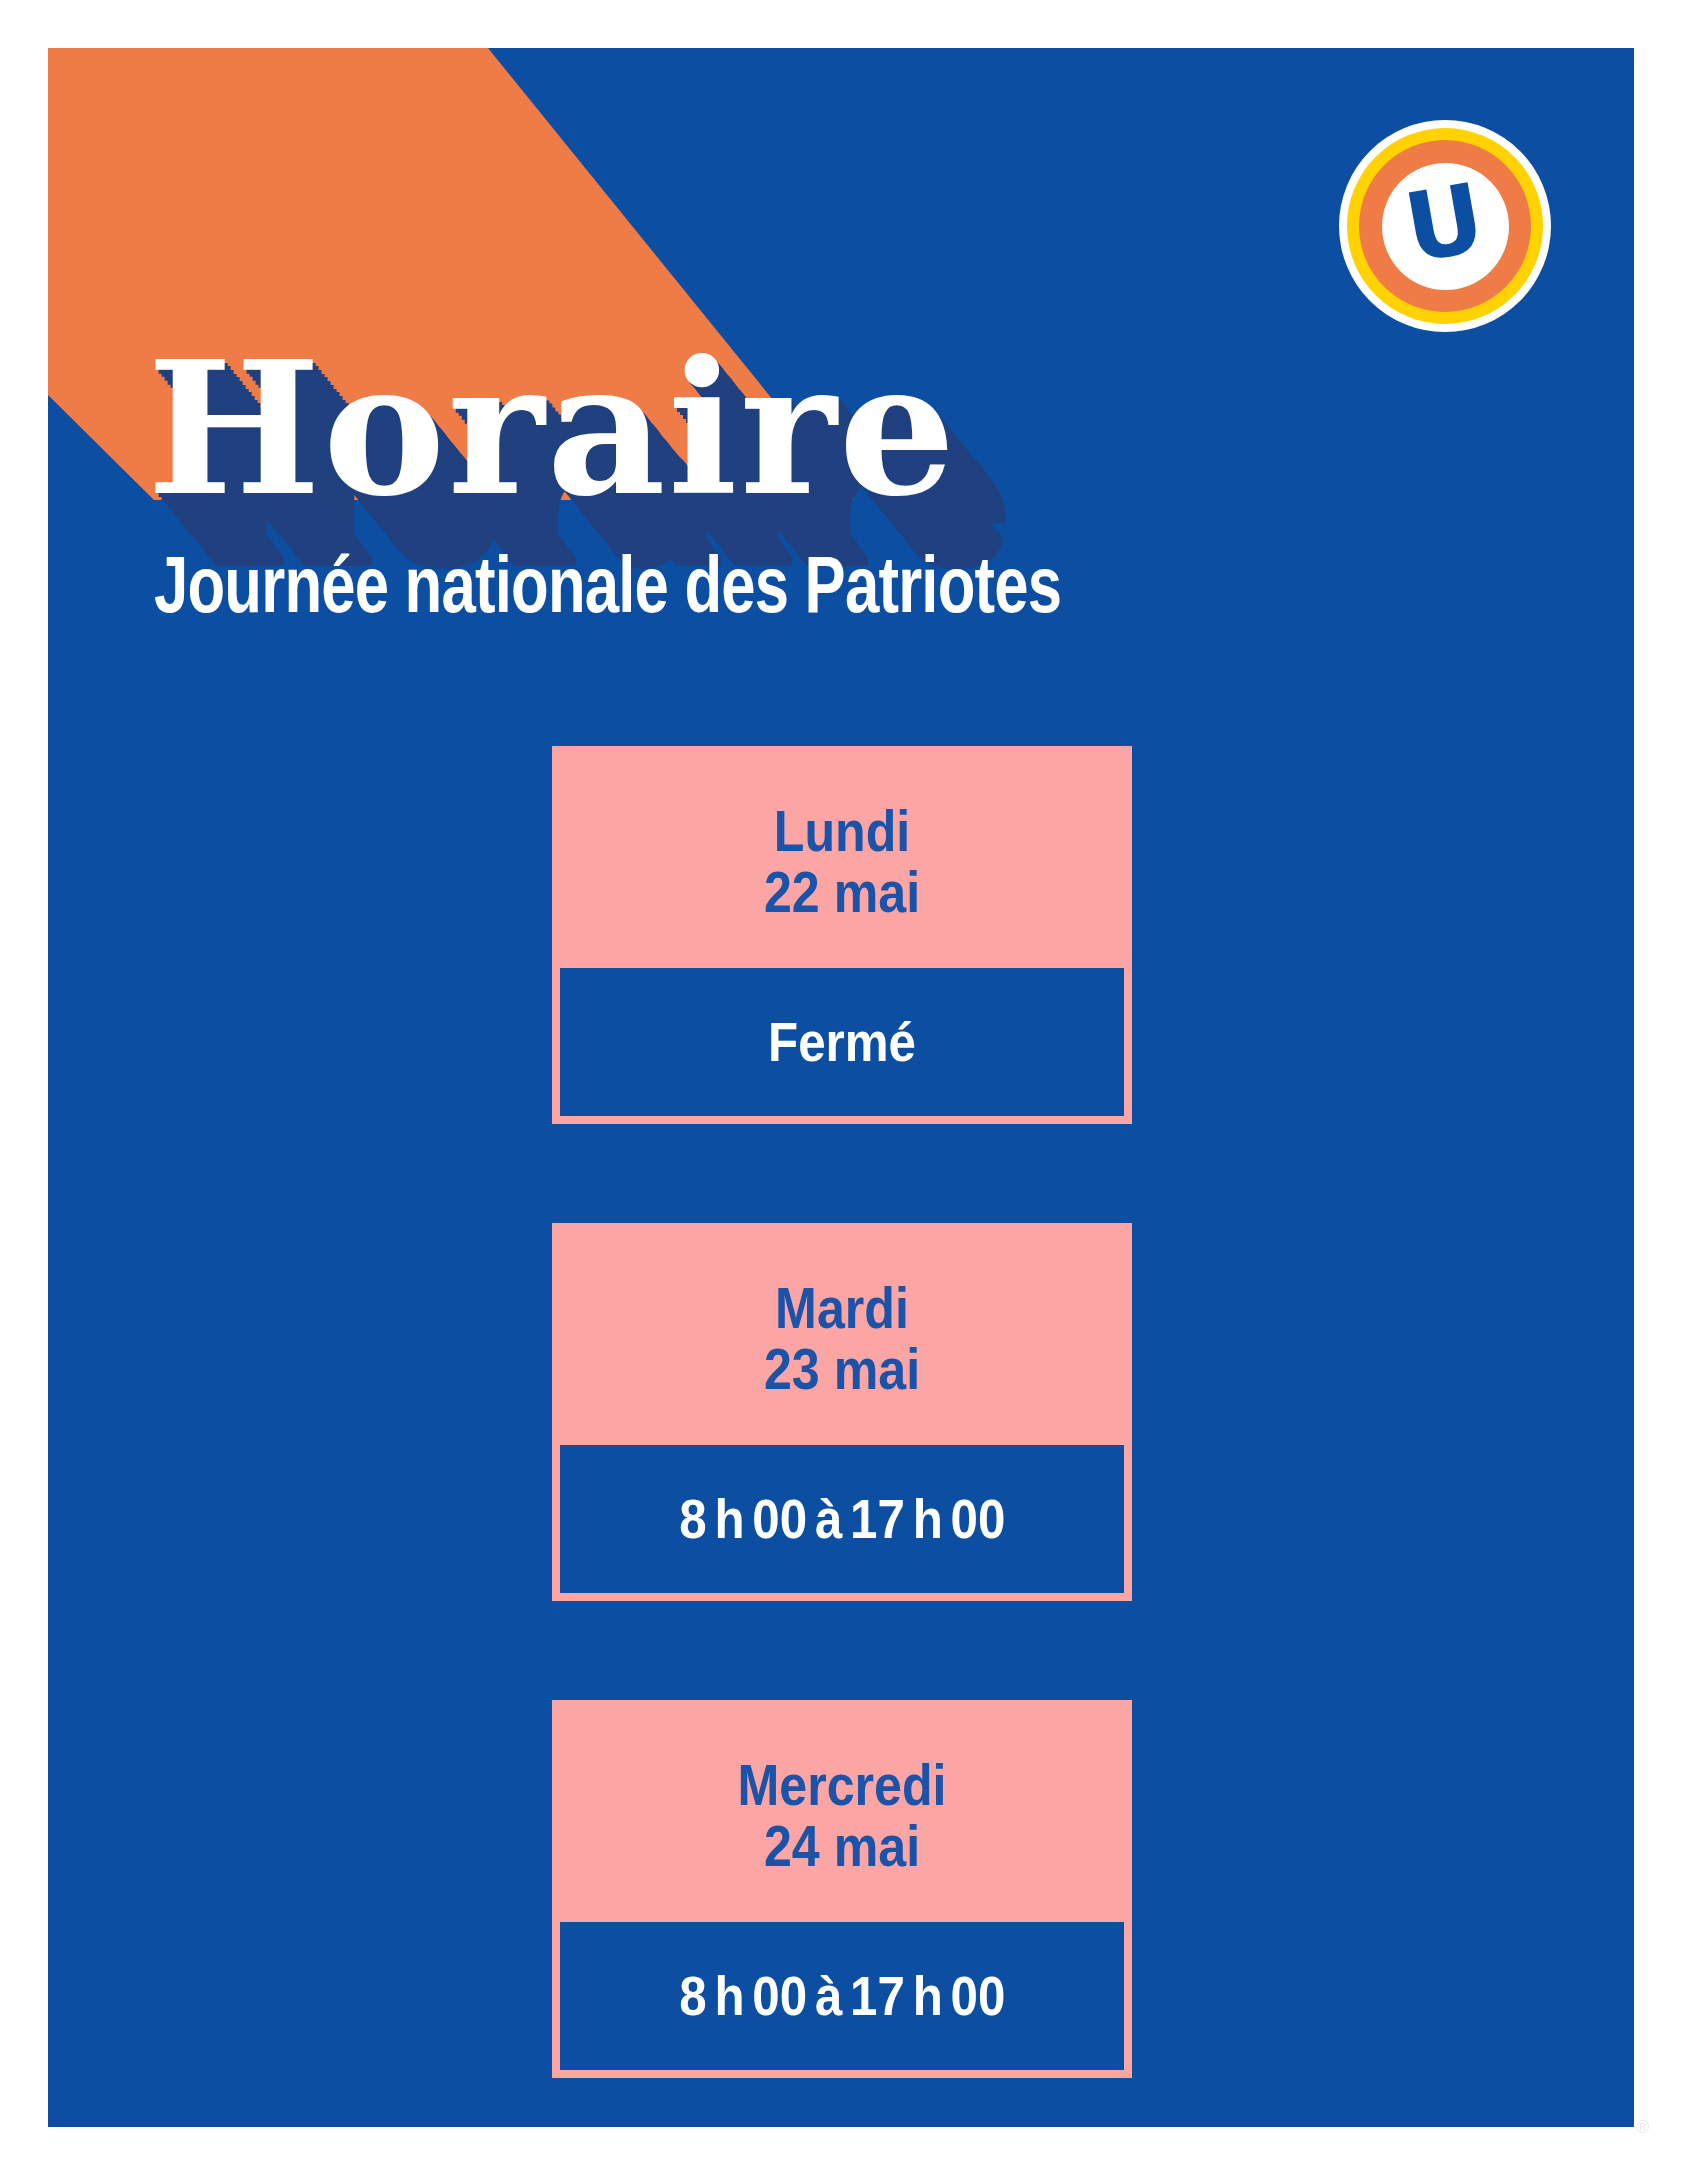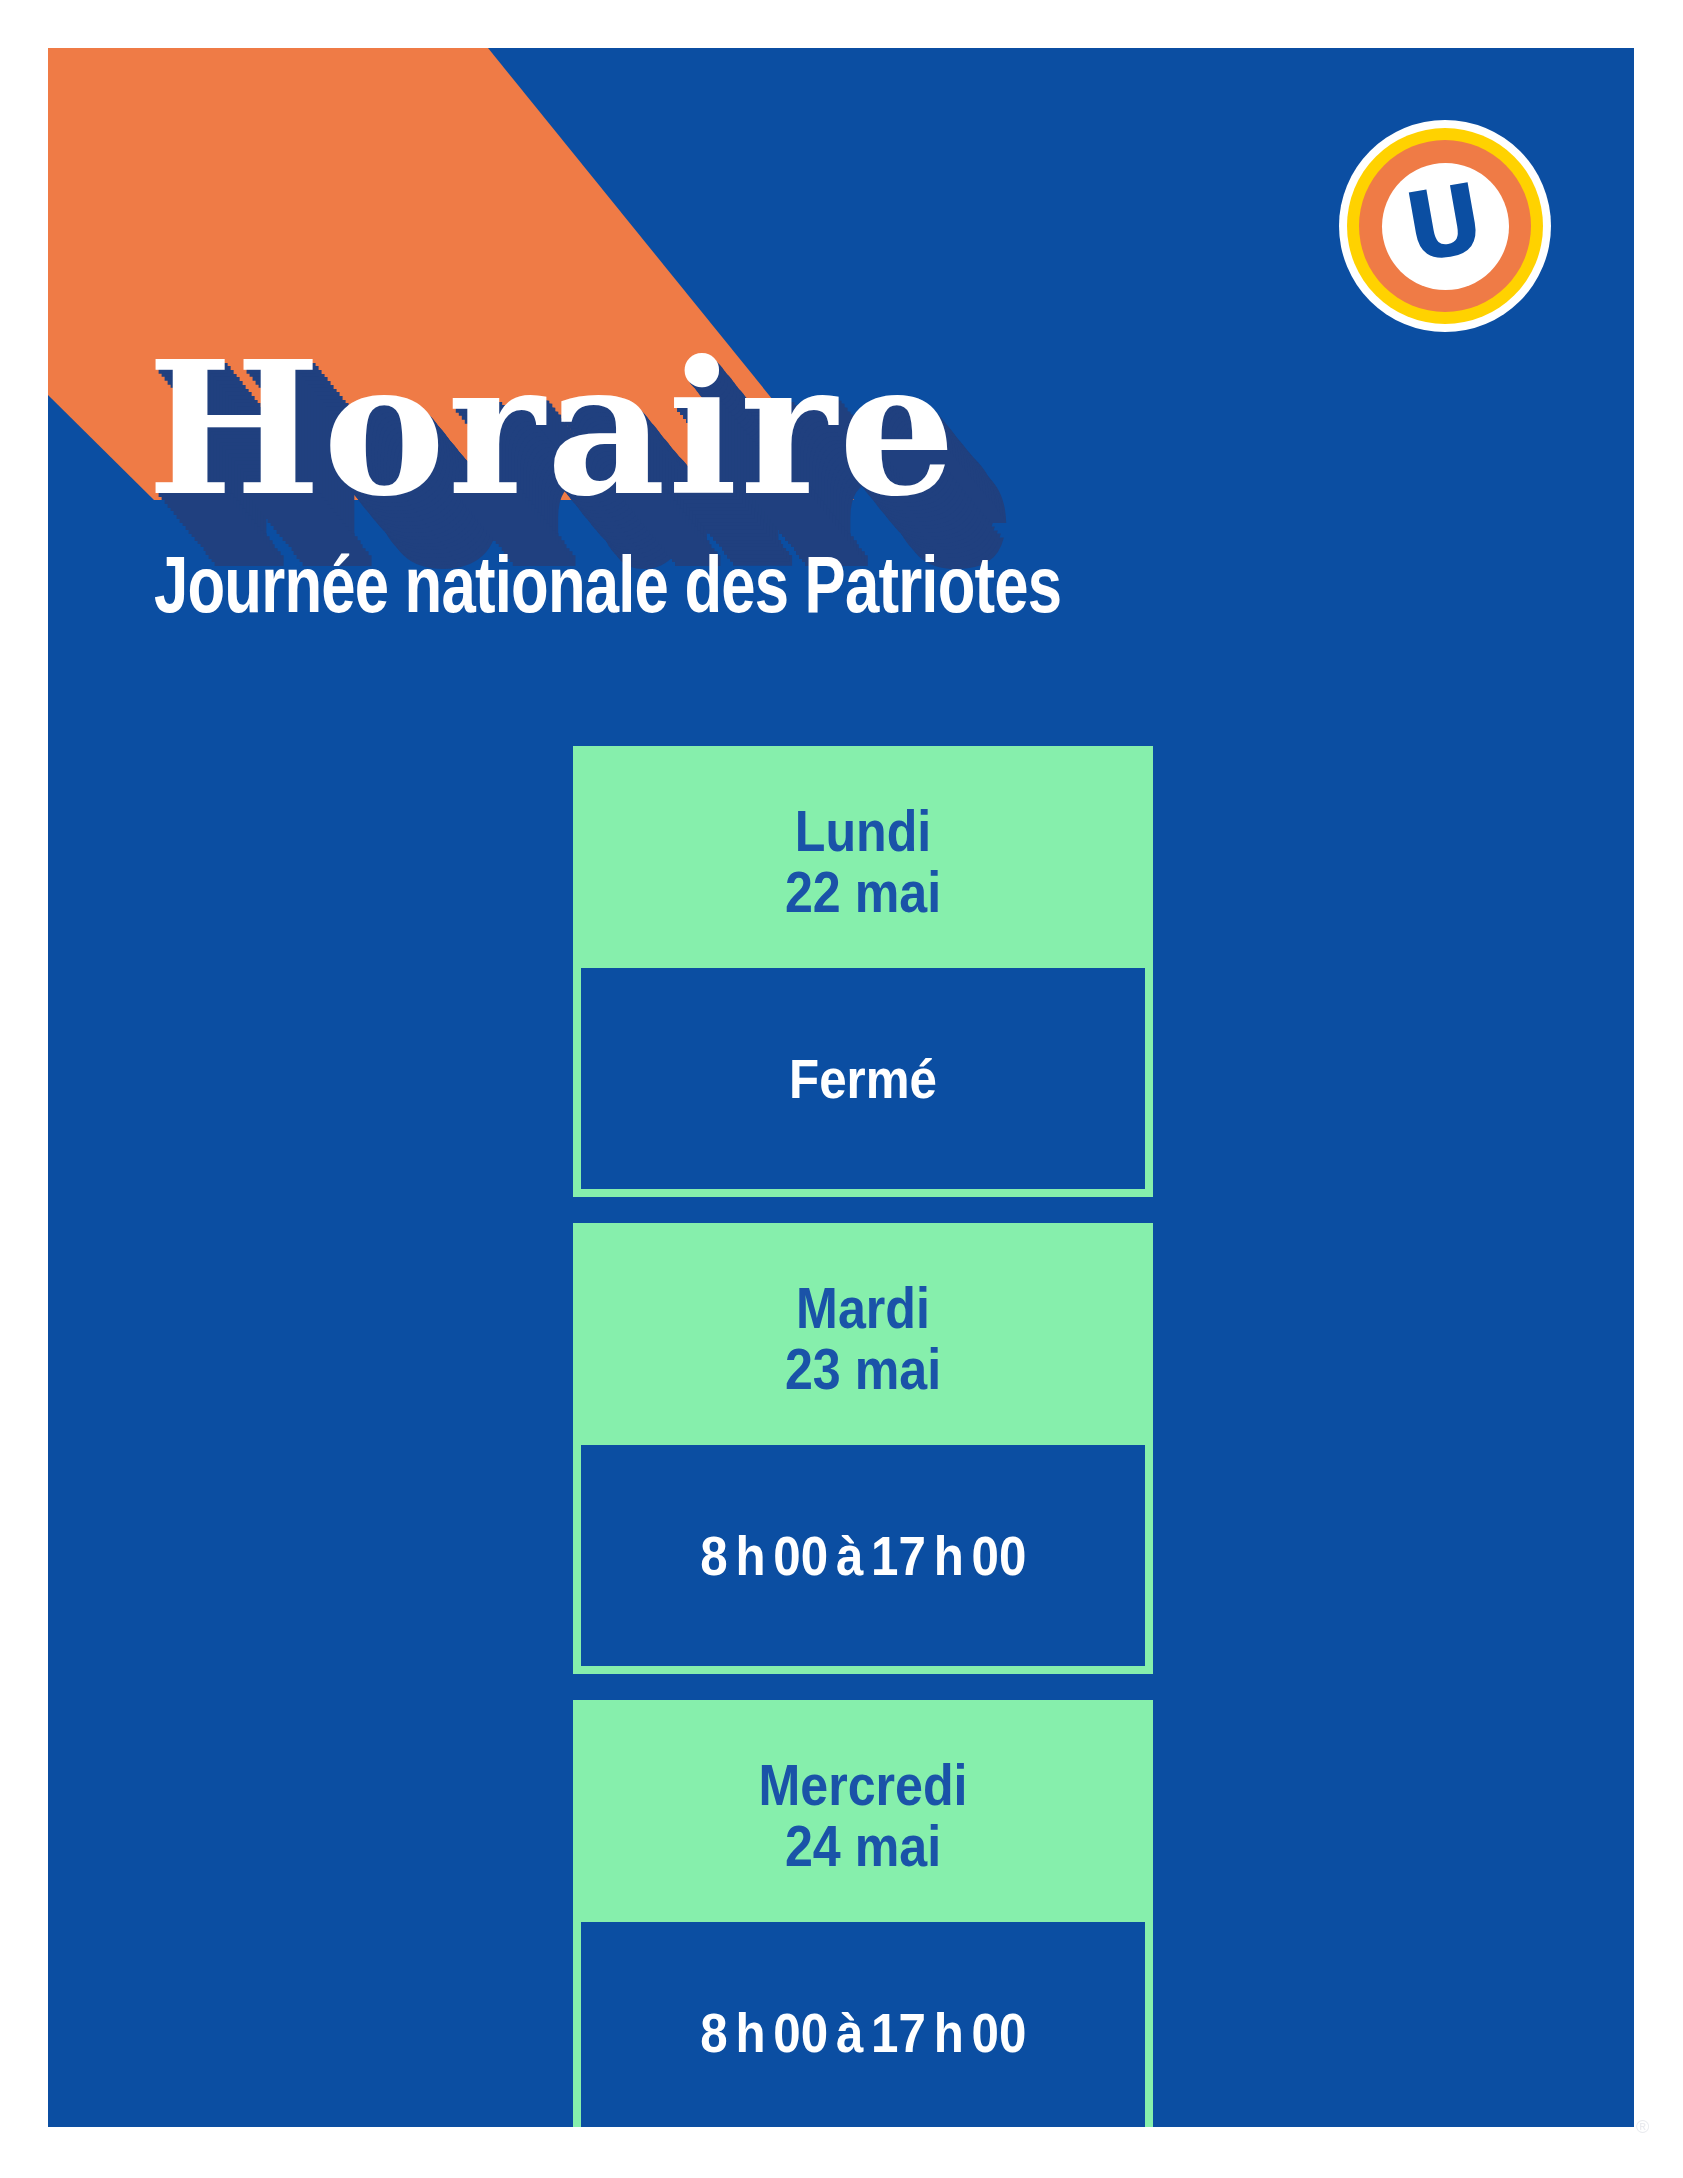--- a/index.html
+++ b/index.html
@@ -41,21 +41,21 @@
   .ring.orange{left:20px;top:20px;width:172px;height:172px;background:#EF7B46;}
   .ring.white-inner{left:43px;top:43px;width:127px;height:127px;background:#ffffff;}
   .logo-u{
     position:absolute;left:0;top:0;width:212px;height:212px;
     display:flex;align-items:center;justify-content:center;
     font-family:"DejaVu Sans","Liberation Sans",sans-serif;
     font-weight:bold;font-size:95px;color:#0B4EA2;
     transform:rotate(-10deg);padding-bottom:6px;box-sizing:border-box;
   }
   .card{
-    position:absolute;left:525px;width:580px;height:451px;background:#86efac;
+    position:absolute;left:504px;width:580px;height:378px;background:#fca5a5;
   }
   .card.c1{top:698px;}
   .card.c2{top:1175px;}
   .card.c3{top:1652px;}
   .day-block{
     position:absolute;left:0;top:0;width:100%;height:222px;
     display:flex;flex-direction:column;align-items:center;justify-content:center;
     padding-top:10px;box-sizing:border-box;
     color:#1A53A8;font-weight:bold;font-size:57px;line-height:61px;
     text-align:center;transform:scaleX(0.88);

